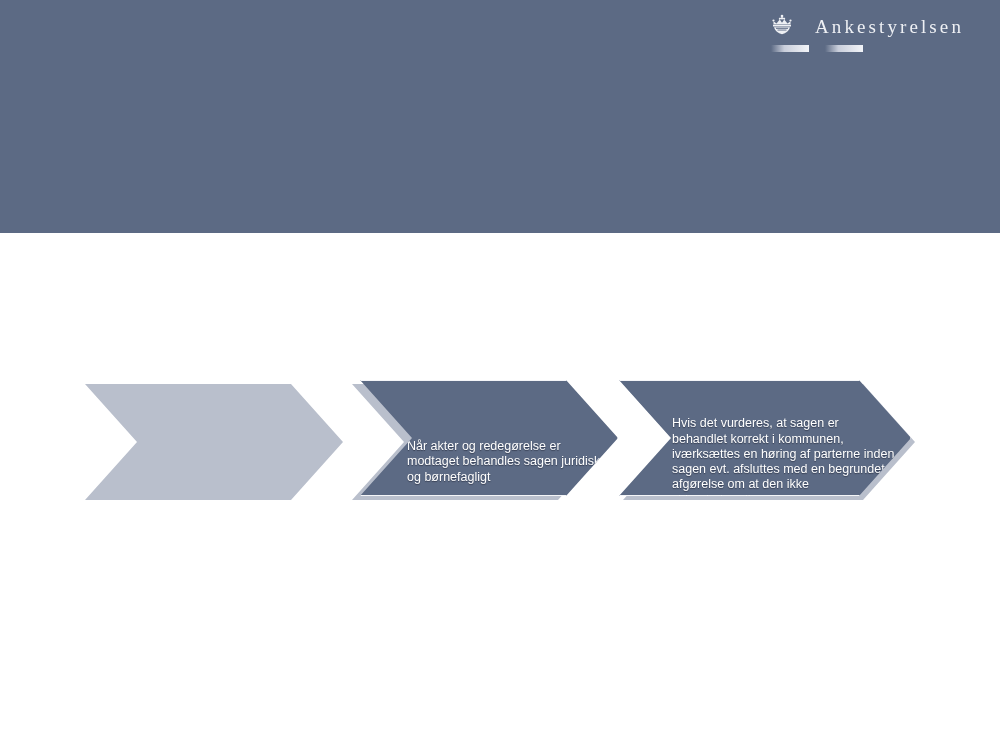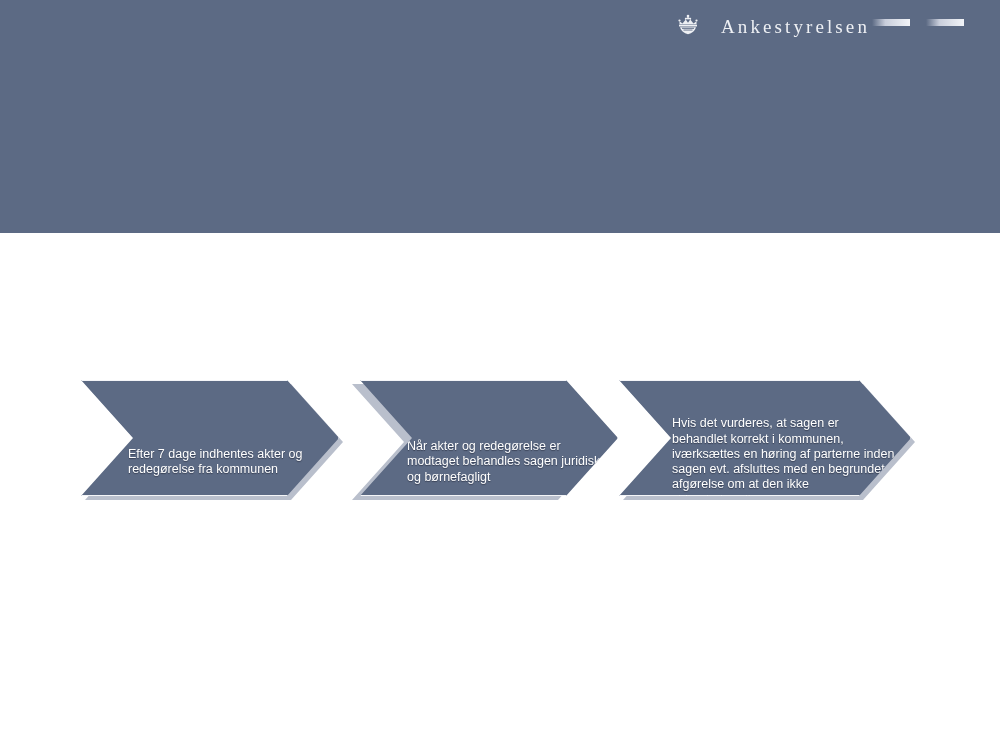--- a/index.html
+++ b/index.html
@@ -24,21 +24,21 @@
     height: 233px;
     background: #5c6a84;
   }
 
   
   #logo {
     position: absolute;
     right: 36px;
     top: 14px;
     display: flex;
-    flex-direction: row;
+    flex-direction: column;
     align-items: flex-start;
   }
   #logo-row {
     display: flex;
     align-items: center;
     gap: 20px;
   }
   #crown-icon {
     width: 26px;
     height: 26px;
@@ -163,23 +163,20 @@
       <span class="logo-bar" id="logo-bar-left"></span>
       <span class="logo-bar" id="logo-bar-right"></span>
     </div>
   </div>
 
 </div>
 
 <div id="process-diagram">
 
   <div class="chevron-shadow" id="chevron-0-shadow"></div>
-  <div class="chevron" id="chevron-0">
-    <span class="chevron-label">Efter 7 dage indhentes akter og redegørelse fra kommunen</span>
-  </div>
 
   <div class="chevron-shadow" id="chevron-1-shadow"></div>
   <div class="chevron" id="chevron-1">
     <span class="chevron-label">Når akter og redegørelse er modtaget behandles sagen juridisk og børnefagligt</span>
   </div>
 
   <div class="chevron-shadow" id="chevron-2-shadow"></div>
   <div class="chevron" id="chevron-2">
     <span class="chevron-label">Hvis det vurderes, at sagen er behandlet korrekt i kommunen, iværksættes en høring af parterne inden sagen evt. afsluttes med en begrundet afgørelse om at den ikke viderebehandles</span>
   </div>

